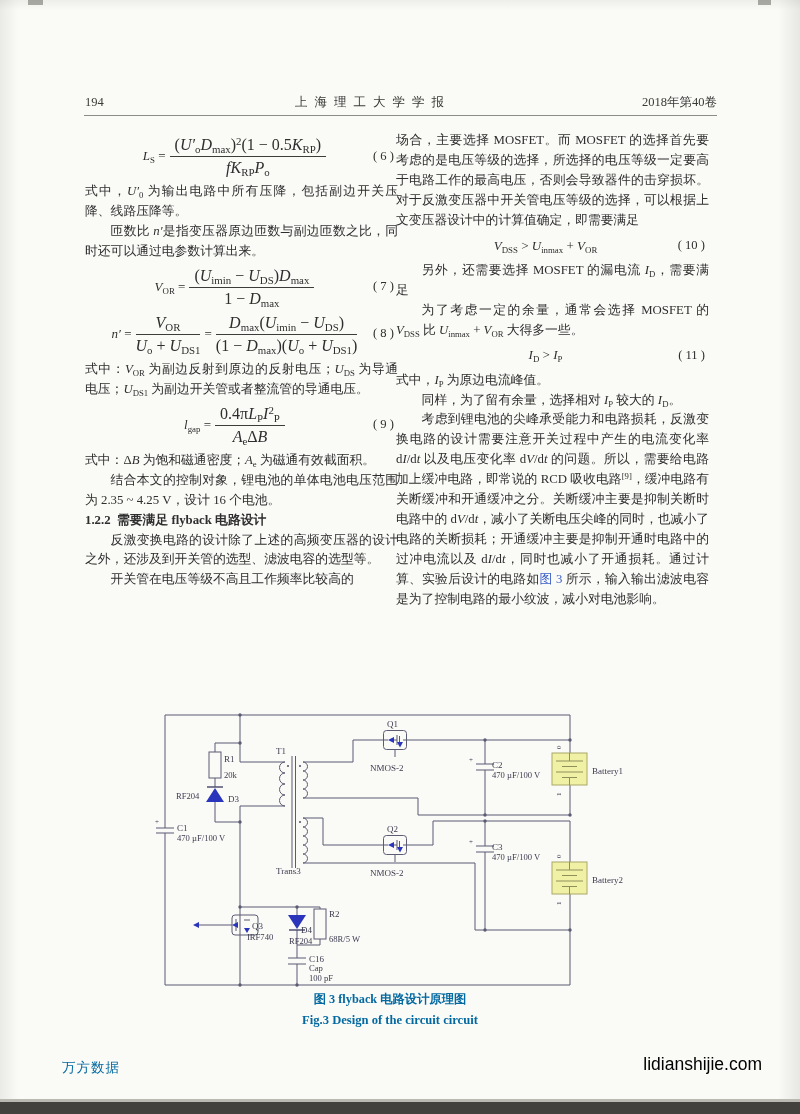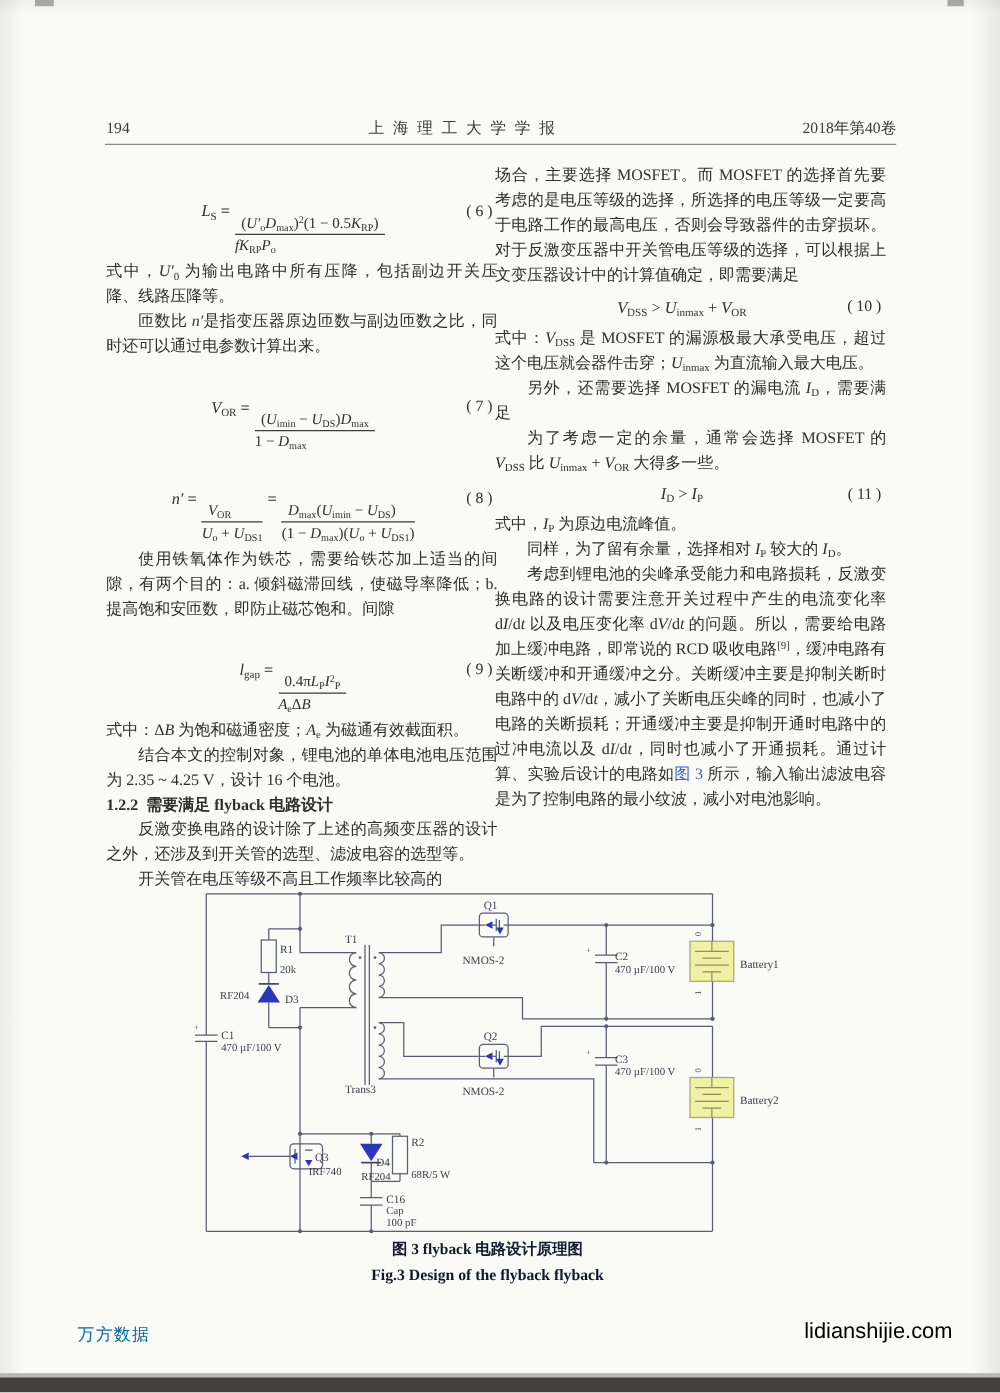--- a/index.html
+++ b/index.html
@@ -27,29 +27,29 @@
   .col p{margin:0;}
   .ind{text-indent:2em;}
   sub,sup{font-size:.68em;line-height:0;}
   sub{vertical-align:-0.3em;}
   sup{vertical-align:0.45em;}
   i{font-style:italic;}
 
   .feq{position:relative;display:flex;align-items:center;justify-content:center;margin:4px 14px 4px 0;font-size:13px;min-height:22px;}
   .feq .flhs{margin-right:4px;white-space:nowrap;}
   .feq .feqmid{margin:0 4px;}
-  .frac{display:inline-block;vertical-align:middle;font-size:12px;line-height:1.25;margin-top:36px;}
+  .frac{display:inline-block;text-align:center;vertical-align:middle;font-size:16px;line-height:1.25;}
   .frac .num{display:block;padding:0 5px 1px;border-bottom:1px solid #3c3c3a;white-space:nowrap;}
   .frac .den{display:block;padding-top:1px;white-space:nowrap;}
   .feq .no{position:absolute;right:-10px;font-size:12.6px;white-space:nowrap;}
   .sec-head{font-weight:bold;}
   .fig-link{color:#3a5fc8;}
 
   .figure-wrap{position:absolute;left:140px;top:702px;width:500px;height:295px;}
-  .fig-caption{position:absolute;left:120px;top:991px;width:540px;text-align:center;font-weight:bold;color:#0f172a;}
+  .fig-caption{position:absolute;left:120px;top:991px;width:540px;text-align:center;font-weight:bold;color:#0369a1;}
   .fig-caption .cn{font-size:12.3px;}
   .fig-caption .en{font-size:12.6px;margin-top:5px;}
 
   .footer-watermark{position:absolute;left:62px;top:1059px;font-size:13.5px;color:#0369a1;letter-spacing:1px;}
   .footer-site{position:absolute;right:38px;top:1054px;font-size:17.5px;color:#000000;font-family:"Liberation Sans","DejaVu Sans",sans-serif;}
 
   svg text{font-family:"Liberation Serif","DejaVu Serif",serif;fill:#3c3c50;}
   .lbl{font-size:9px;}
   .val{font-size:8.6px;}
   .pin{font-size:7px;}
@@ -94,21 +94,21 @@
         <span class="num"><i>V</i><sub>OR</sub></span>
         <span class="den"><i>U</i><sub>o</sub> + <i>U</i><sub>DS1</sub></span>
       </span>
     <span class="feqmid">=</span>
     <span class="frac">
         <span class="num"><i>D</i><sub>max</sub>(<i>U</i><sub>imin</sub> − <i>U</i><sub>DS</sub>)</span>
         <span class="den">(1 − <i>D</i><sub>max</sub>)(<i>U</i><sub>o</sub> + <i>U</i><sub>DS1</sub>)</span>
       </span>
     <span class="no">( 8 )</span>
   </div>
-  <p class="ind">使用铁氧体作为铁芯，需要给铁芯加上适当的间隙，有两个目的：a. 倾斜磁滞回线，使磁导率降低；b. 提高饱和安匝数，即防止磁芯饱和。间隙</p>
+  <p>式中：<i>V</i><sub>OR</sub> 为副边反射到原边的反射电压；<i>U</i><sub>DS</sub> 为导通电压；<i>U</i><sub>DS1</sub> 为副边开关管或者整流管的导通电压。</p>
   <div class="feq">
     <span class="flhs"><i>l</i><sub>gap</sub> =</span>
     <span class="frac">
         <span class="num">0.4π<i>L</i><sub>P</sub><i>I</i><sup>2</sup><sub>P</sub></span>
         <span class="den"><i>A</i><sub>e</sub>Δ<i>B</i></span>
       </span>
     <span class="no">( 9 )</span>
   </div>
   <p>式中：Δ<i>B</i> 为饱和磁通密度；<i>A</i><sub>e</sub> 为磁通有效截面积。</p>
   <p class="ind">结合本文的控制对象，锂电池的单体电池电压范围为 2.35 ~ 4.25 V，设计 16 个电池。</p>
@@ -116,21 +116,20 @@
   <p class="ind">反激变换电路的设计除了上述的高频变压器的设计之外，还涉及到开关管的选型、滤波电容的选型等。</p>
   <p class="ind">开关管在电压等级不高且工作频率比较高的</p>
 </div>
 
 <div class="col col-right">
   <p>场合，主要选择 MOSFET。而 MOSFET 的选择首先要考虑的是电压等级的选择，所选择的电压等级一定要高于电路工作的最高电压，否则会导致器件的击穿损坏。对于反激变压器中开关管电压等级的选择，可以根据上文变压器设计中的计算值确定，即需要满足</p>
   <div class="feq">
     <span><i>V</i><sub>DSS</sub> &gt; <i>U</i><sub>inmax</sub> + <i>V</i><sub>OR</sub></span>
     <span class="no">( 10 )</span>
   </div>
-  <p>式中：<i>V</i><sub>DSS</sub> 是 MOSFET 的漏源极最大承受电压，超过这个电压就会器件击穿；<i>U</i><sub>inmax</sub> 为直流输入最大电压。</p>
   <p class="ind">另外，还需要选择 MOSFET 的漏电流 <i>I</i><sub>D</sub>，需要满足</p>
   <p class="ind">为了考虑一定的余量，通常会选择 MOSFET 的 <i>V</i><sub>DSS</sub> 比 <i>U</i><sub>inmax</sub> + <i>V</i><sub>OR</sub> 大得多一些。</p>
   <div class="feq">
     <span><i>I</i><sub>D</sub> &gt; <i>I</i><sub>P</sub></span>
     <span class="no">( 11 )</span>
   </div>
   <p>式中，<i>I</i><sub>P</sub> 为原边电流峰值。</p>
   <p class="ind">同样，为了留有余量，选择相对 <i>I</i><sub>P</sub> 较大的 <i>I</i><sub>D</sub>。</p>
   <p class="ind"><span>考虑到锂电池的尖峰承受能力和电路损耗，反激变换电路的设计需要注意开关过程中产生的电流变化率 d<i>I</i>/d<i>t</i> 以及电压变化率 d<i>V</i>/d<i>t</i> 的问题。所以，需要给电路加上缓冲电路，即常说的 RCD 吸收电路<sup>[9]</sup>，缓冲电路有关断缓冲和开通缓冲之分。关断缓冲主要是抑制关断时电路中的 d<i>V</i>/d<i>t</i>，减小了关断电压尖峰的同时，也减小了电路的关断损耗；开通缓冲主要是抑制开通时电路中的过冲电流以及 d<i>I</i>/d<i>t</i>，同时也减小了开通损耗。通过计算、实验后设计的电路如</span><span class="fig-link">图 3</span><span> 所示，输入输出滤波电容是为了控制电路的最小纹波，减小对电池影响。</span></p>
 </div>
@@ -273,19 +272,19 @@
     <path d="M148,256 H166 M148,262 H166"></path>
   </g>
   <text class="lbl" x="169" y="260">C16</text>
   <text class="val" x="169" y="269">Cap</text>
   <text class="val" x="169" y="279">100 pF</text>
 </svg>
 </div>
 
 <div class="fig-caption">
   <div class="cn">图 3  flyback 电路设计原理图</div>
-  <div class="en">Fig.3  Design of the flyback flyback</div>
+  <div class="en">Fig.3  Design of the circuit circuit</div>
 </div>
 
 <div class="footer-watermark">万方数据</div>
 <div class="footer-site">lidianshijie.com</div>
 
 <div class="bottom-band"></div>
 
 </body></html>

